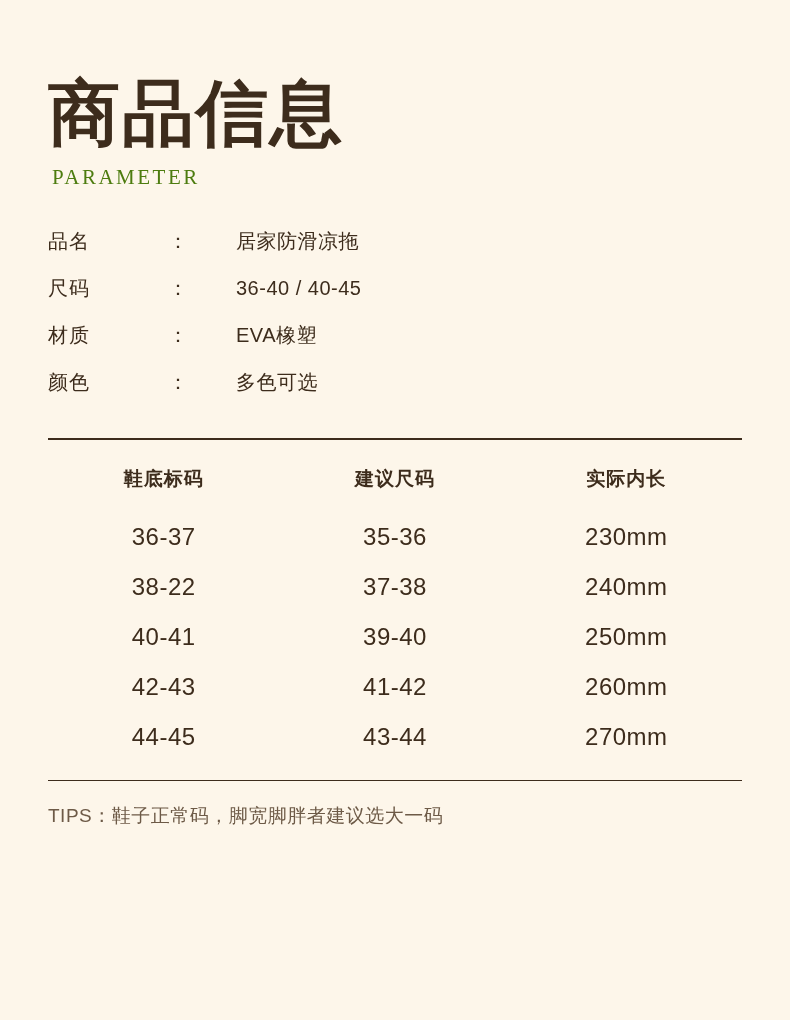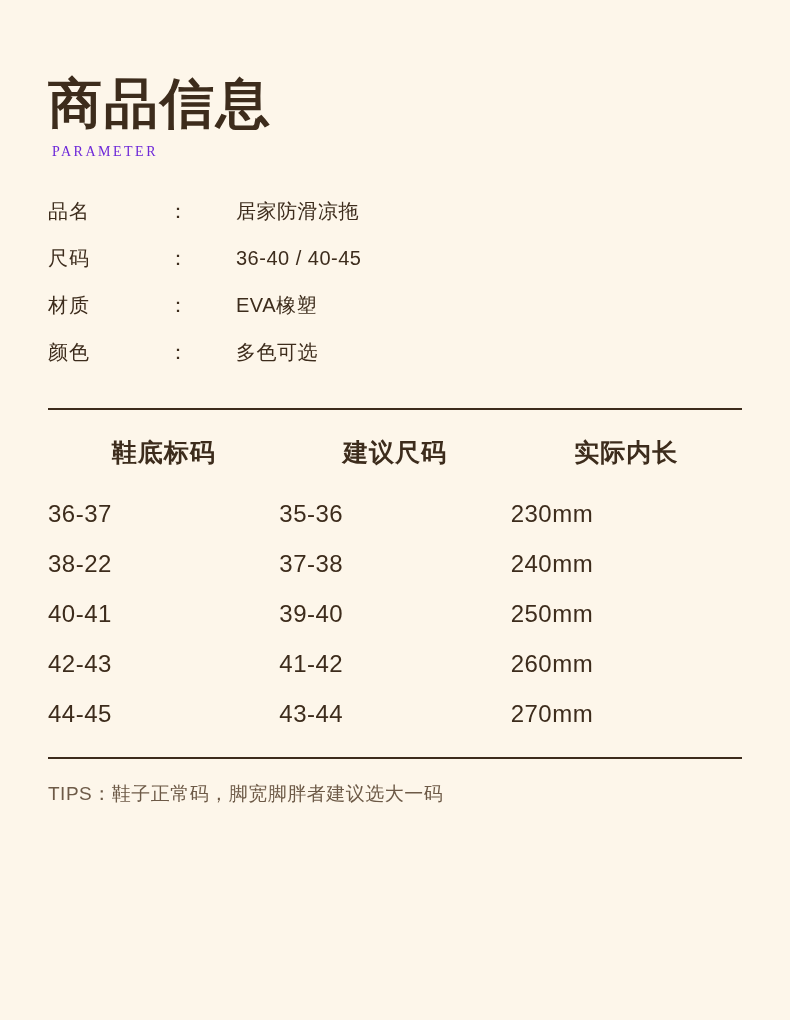--- a/index.html
+++ b/index.html
@@ -21,32 +21,32 @@
     box-sizing: border-box;
     padding: 0 48px;
   }
 
   
   .header {
     padding-top: 72px;
   }
   .title-cn {
     font-family: "DejaVu Serif", "Liberation Serif", serif;
-    font-size: 54px;
+    font-size: 72px;
     font-weight: 700;
     line-height: 1.15;
     letter-spacing: 2px;
     color: #3d2c1c;
     margin: 0;
   }
   .title-en {
     font-family: "Liberation Serif", serif;
-    font-size: 14px;
+    font-size: 21px;
     letter-spacing: 2.5px;
-    color: #6d28d9;
+    color: #4d7c0f;
     margin: 10px 0 0 4px;
   }
 
   
   .specs {
     margin-top: 38px;
   }
   .spec-row {
     display: flex;
     align-items: baseline;
@@ -79,31 +79,32 @@
   }
   .rule.thin {
     height: 1.5px;
   }
   .table {
     width: 100%;
     border-collapse: collapse;
     table-layout: fixed;
   }
   .table th {
-    font-size: 25px;
+    font-size: 19px;
     font-weight: 700;
     color: #3d2c1c;
     padding: 26px 0 20px 0;
     letter-spacing: 1px;
     text-align: center;
   }
   .table td {
     font-size: 24px;
     color: #3d2c1c;
     padding: 11px 0;
+    text-align: center;
     letter-spacing: 0.5px;
   }
   .tips {
     text-align: left;
     font-size: 19px;
     color: #6d5a47;
     padding: 22px 0 0 0;
     letter-spacing: 0.5px;
   }
 </style>

